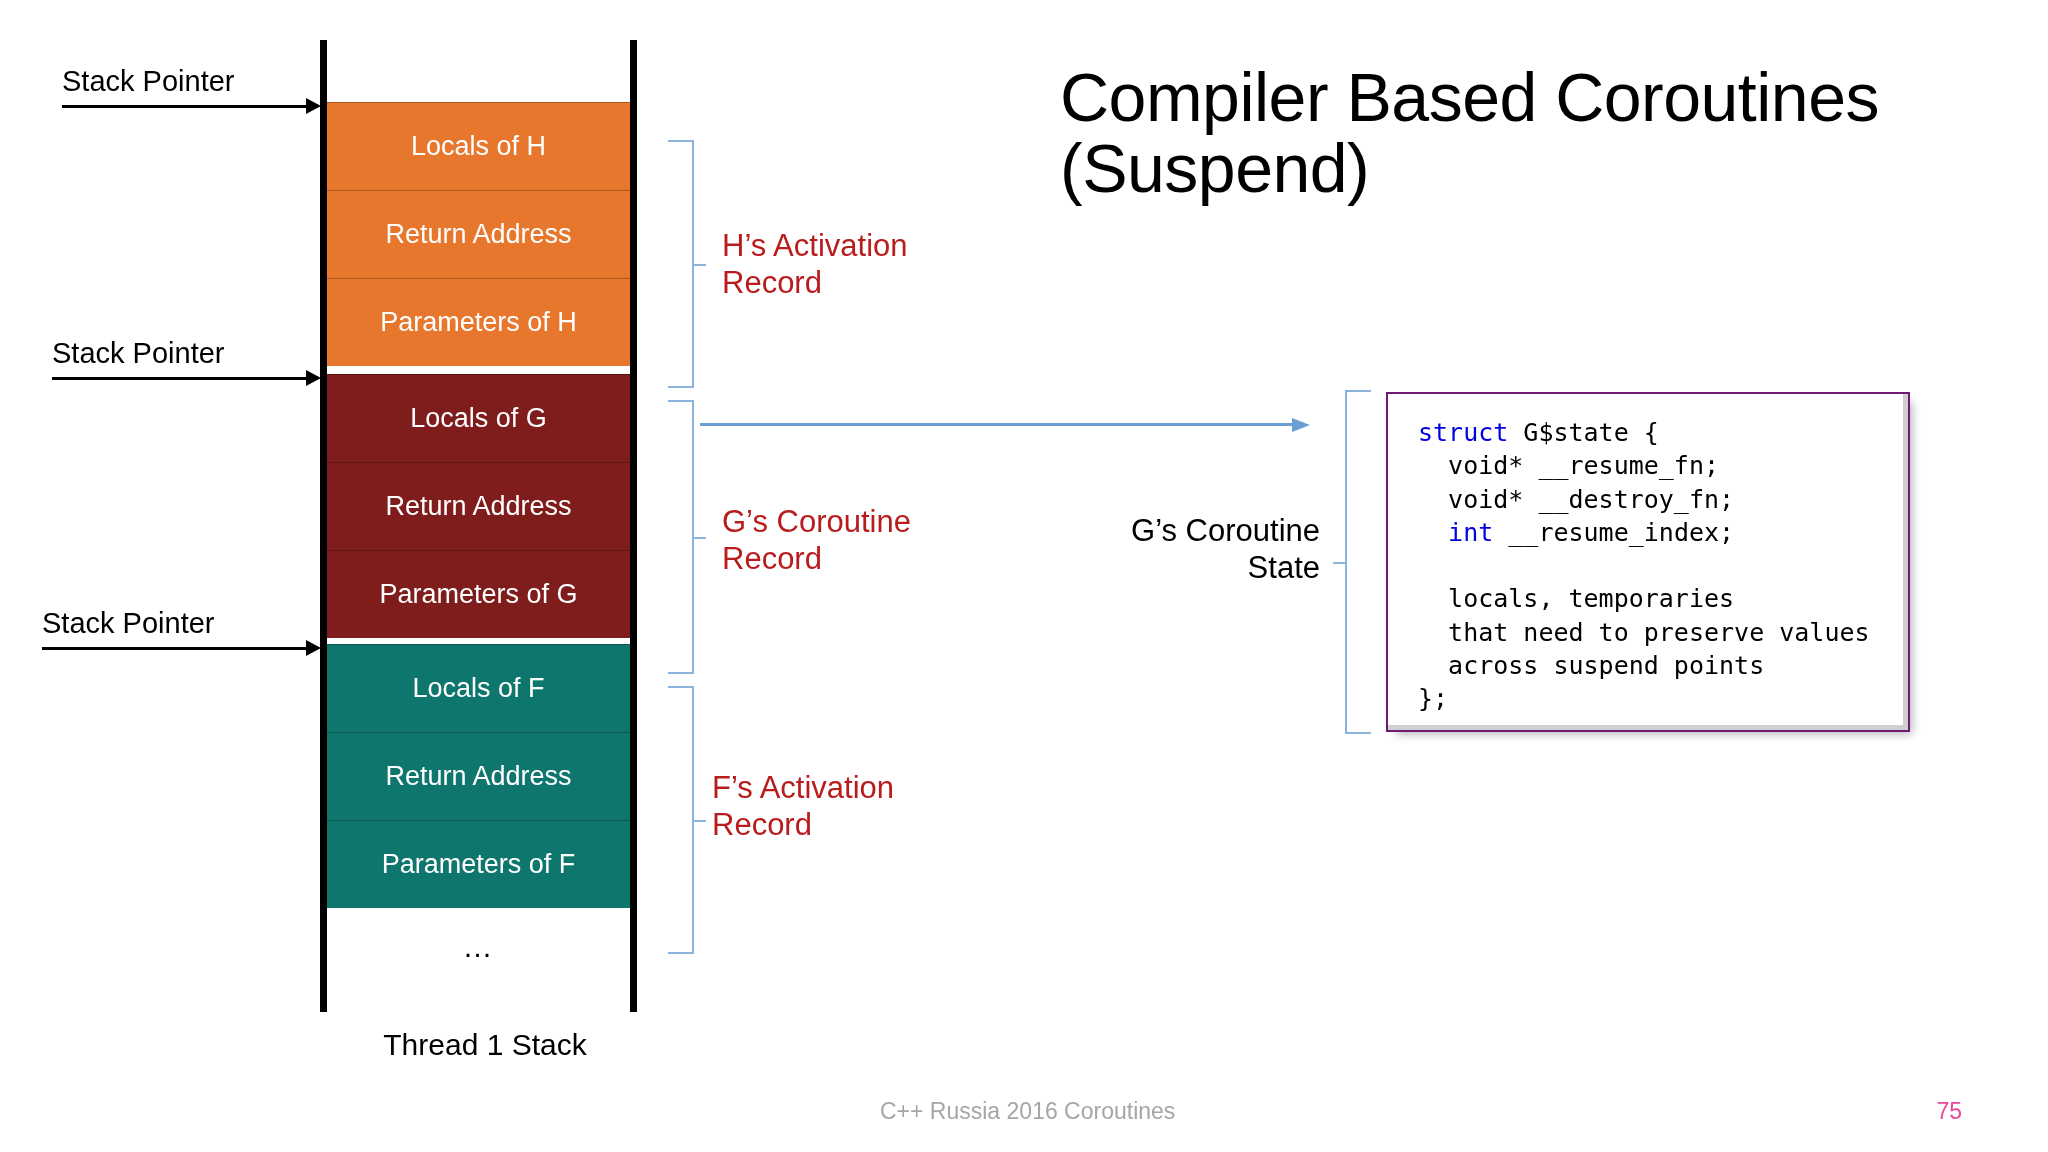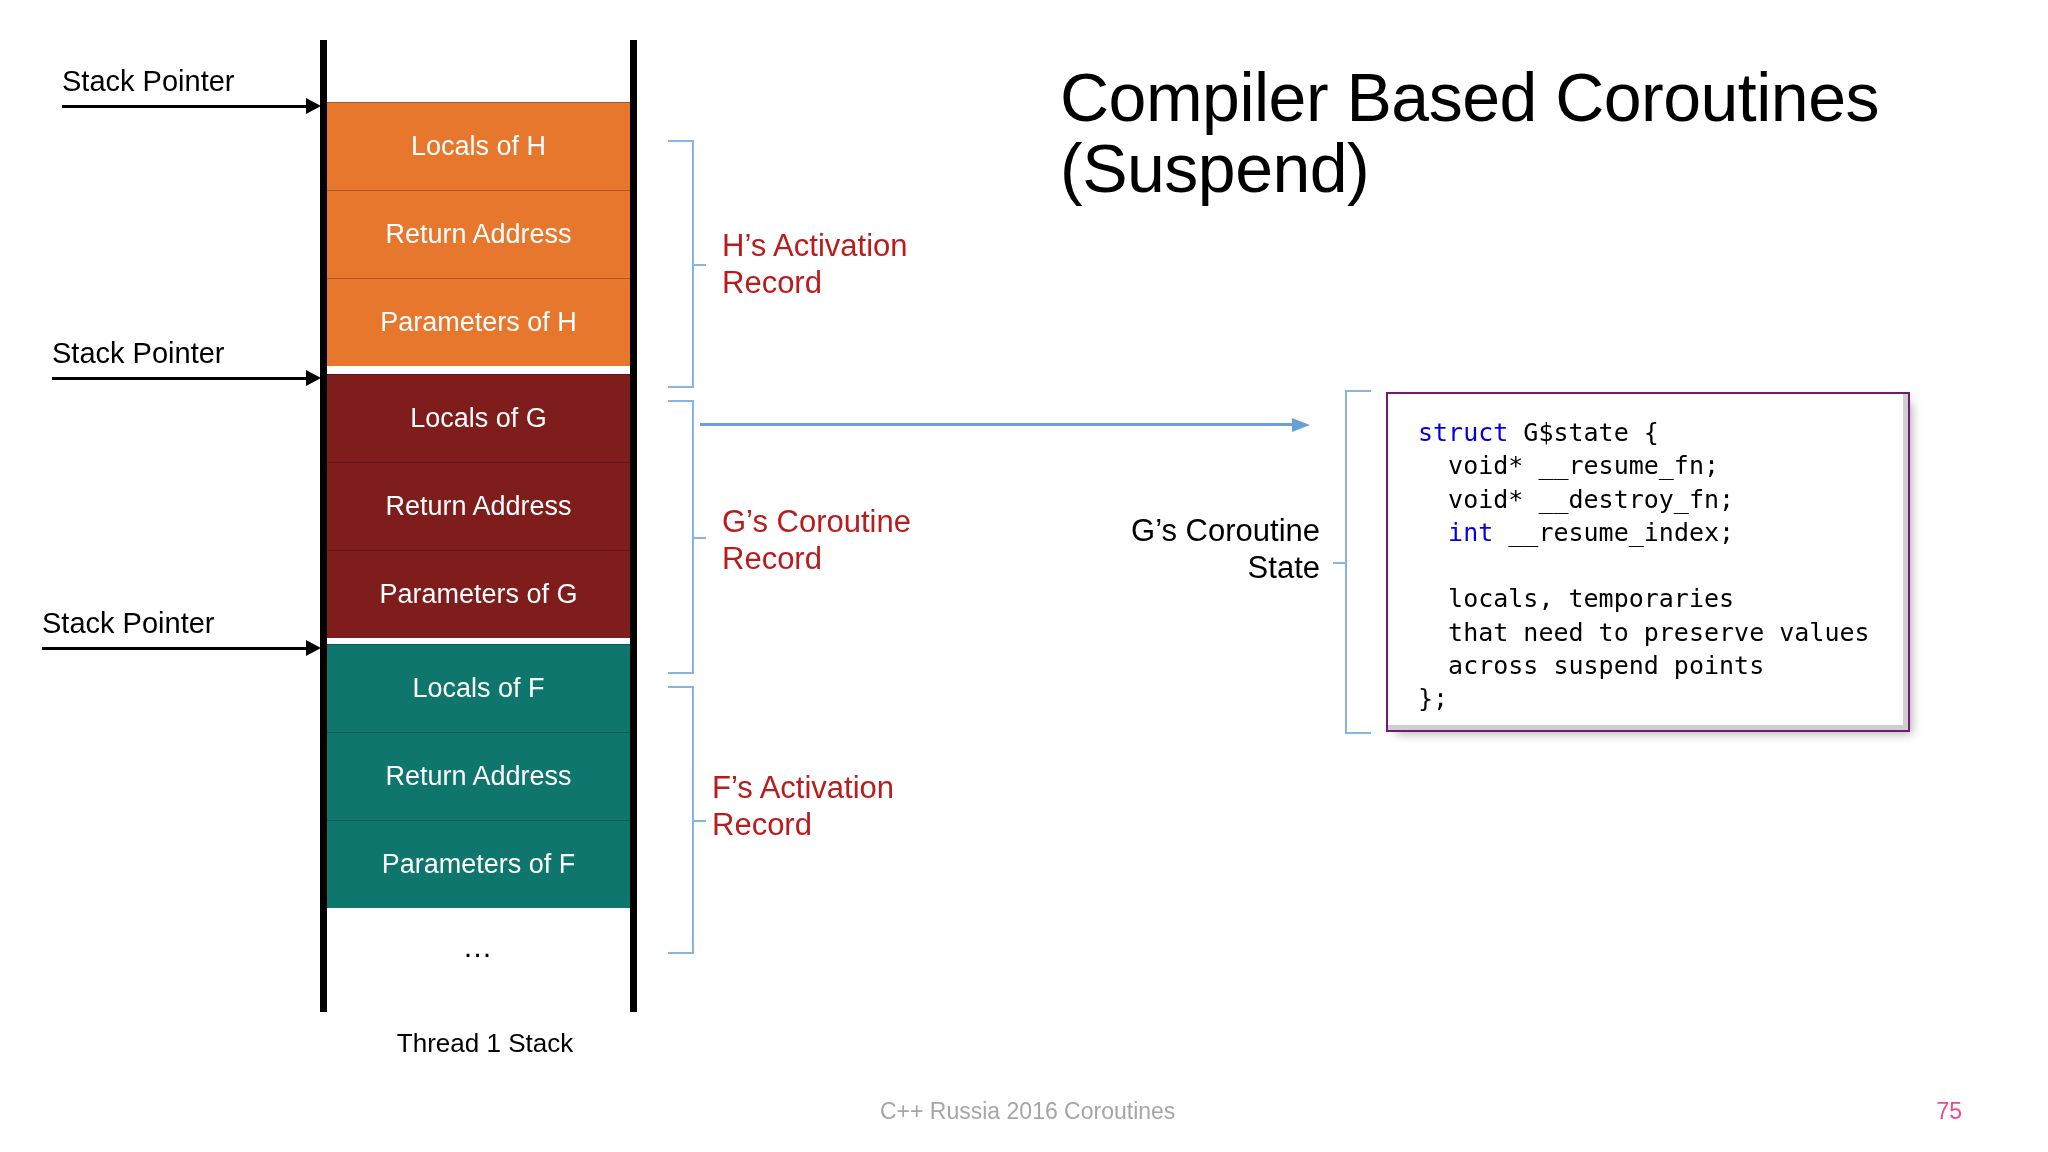--- a/index.html
+++ b/index.html
@@ -76,21 +76,21 @@
     color: #000000;
     letter-spacing: 2px;
   }
 
   #thread-label {
     position: absolute;
     left: 300px;
     top: 1028px;
     width: 370px;
     text-align: center;
-    font-size: 26px;
+    font-size: 30px;
     color: #000000;
   }
 
   
   .sp-group { position: absolute; }
   .sp-label {
     position: absolute;
     left: 0;
     bottom: 14px;
     white-space: nowrap;

